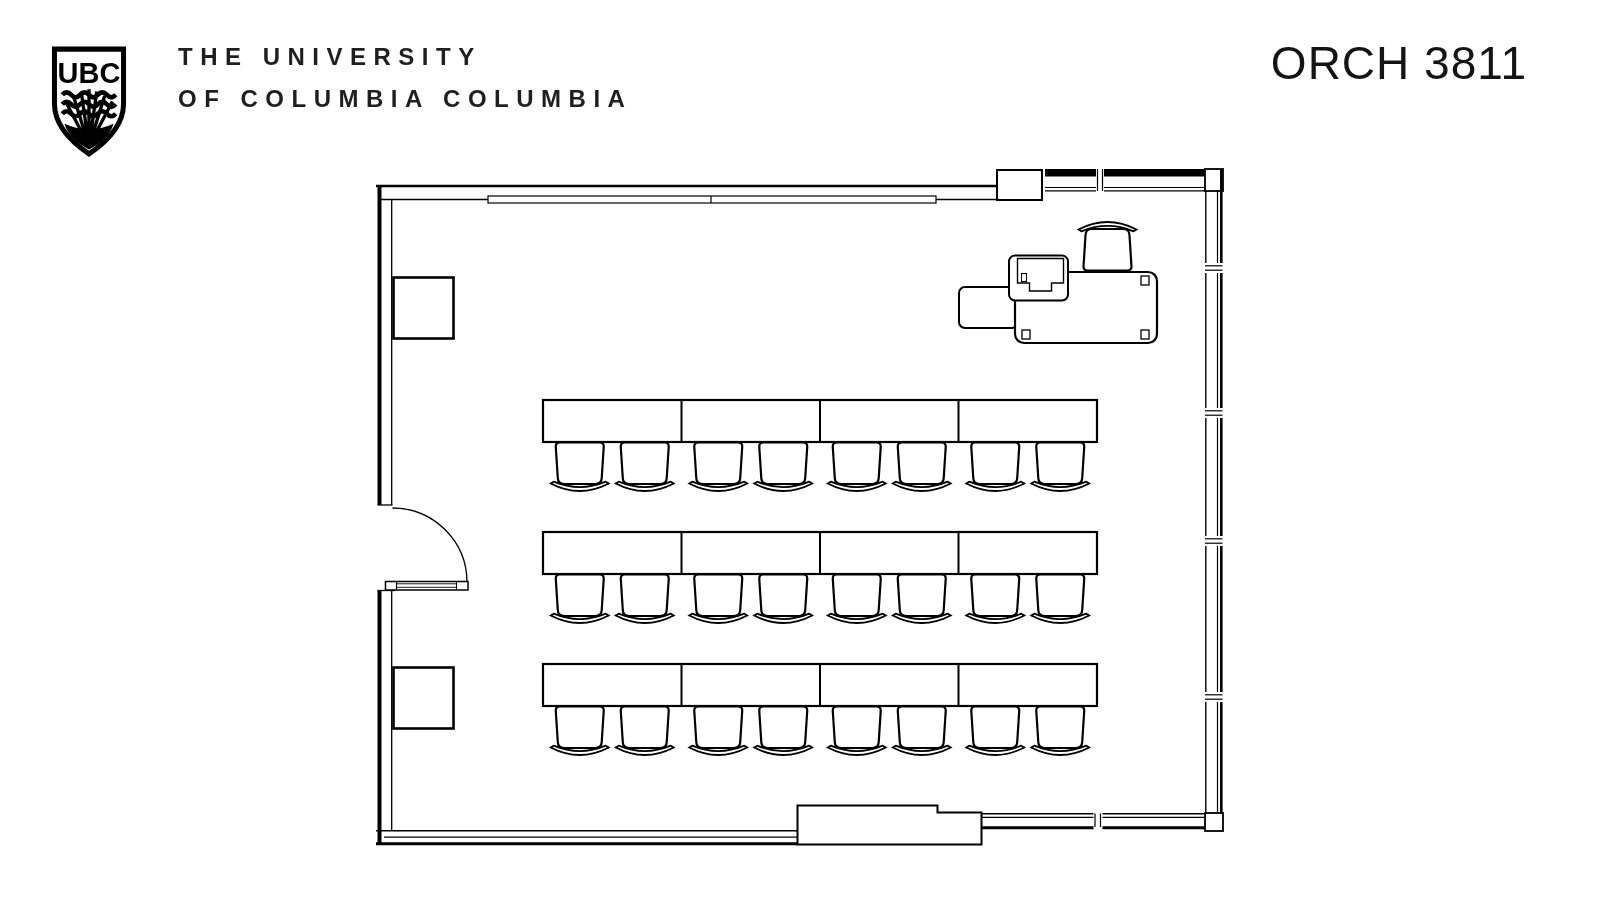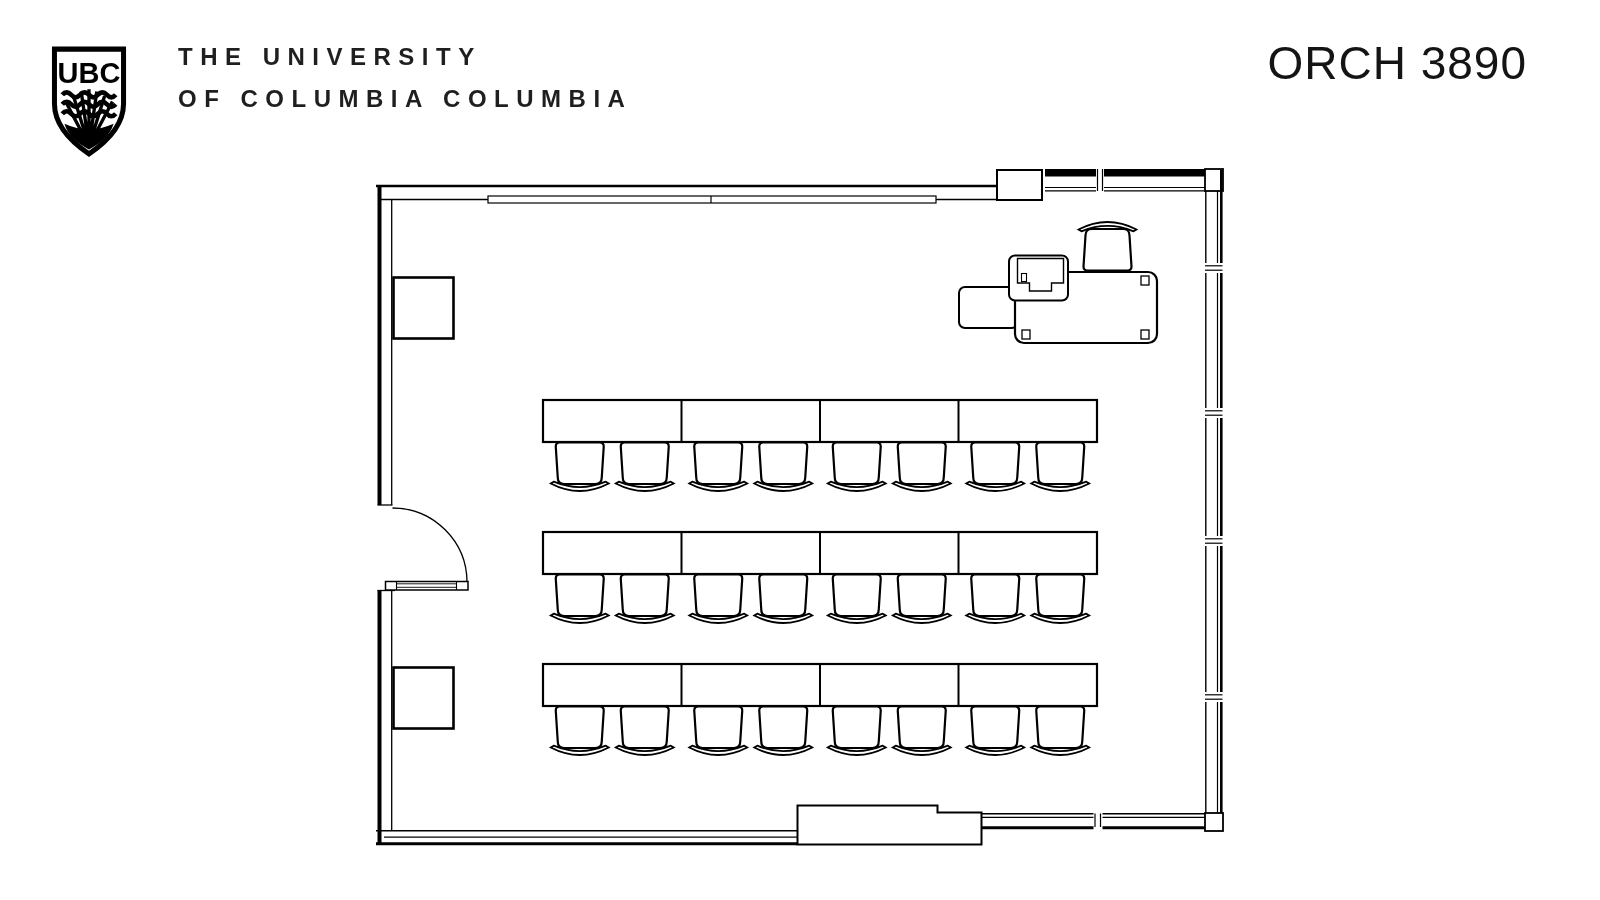--- a/index.html
+++ b/index.html
@@ -40,21 +40,21 @@
     <path d="M13 70 Q17 84 35 93 Q53 84 57 70 Q35 80 13 70 Z" fill="#000"></path>
     <path d="M35 90 L14 50 M35 90 L21 45 M35 90 L28 41 M35 90 L35 39 M35 90 L42 41 M35 90 L49 45 M35 90 L56 50" stroke="#000" stroke-width="3" fill="none"></path>
   </g>
 </svg>
 
 <div class="uni-name">
   <div class="uni-line">THE UNIVERSITY</div>
   <div class="uni-line">OF COLUMBIA COLUMBIA</div>
 </div>
 
-<div class="room-code">ORCH 3890</div>
+<div class="room-code">ORCH 3811</div>
 
 <svg id="plan" class="plan-svg" viewBox="0 0 1600 900">
   <defs>
     <g id="chairSym">
       <path class="chair-back" d="M-29 41 Q0 56 29 41 L26 39.2 Q0 50 -26 39.2 Z"></path>
       <path class="chair-body" d="M-20 0 H20 Q24 0 24 4 L22 35 Q22 41.5 15.5 41.5 H-15.5 Q-22 41.5 -22 35 L-24 4 Q-24 0 -20 0 Z"></path>
     </g>
   </defs>
 
   <g>

